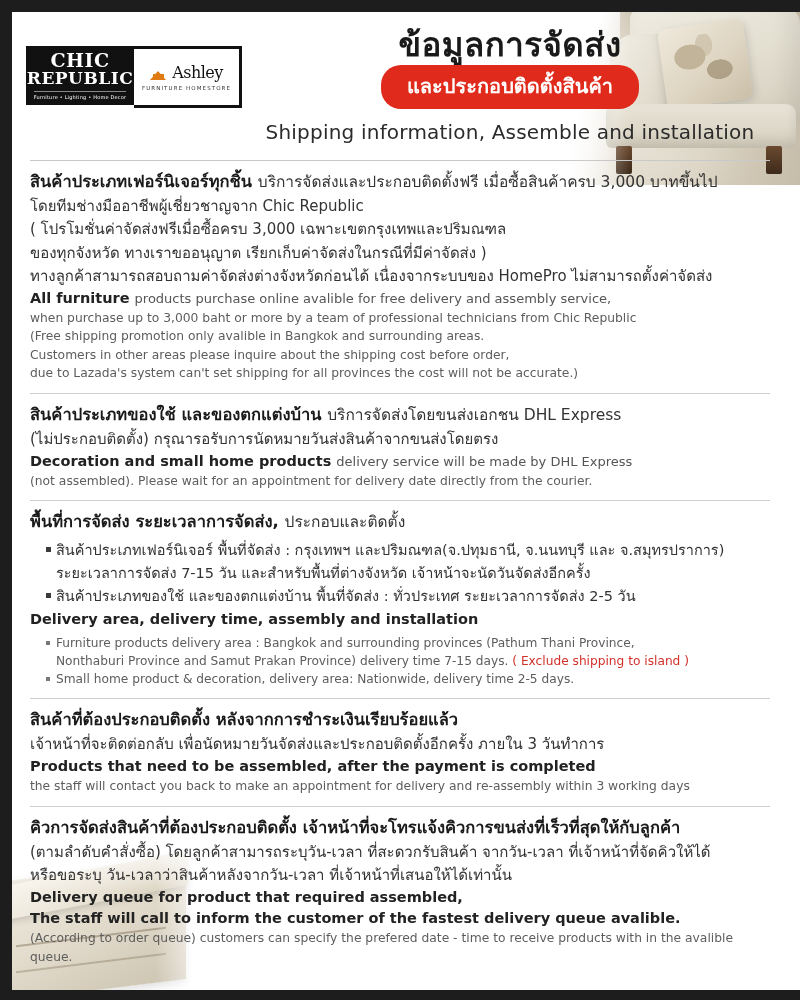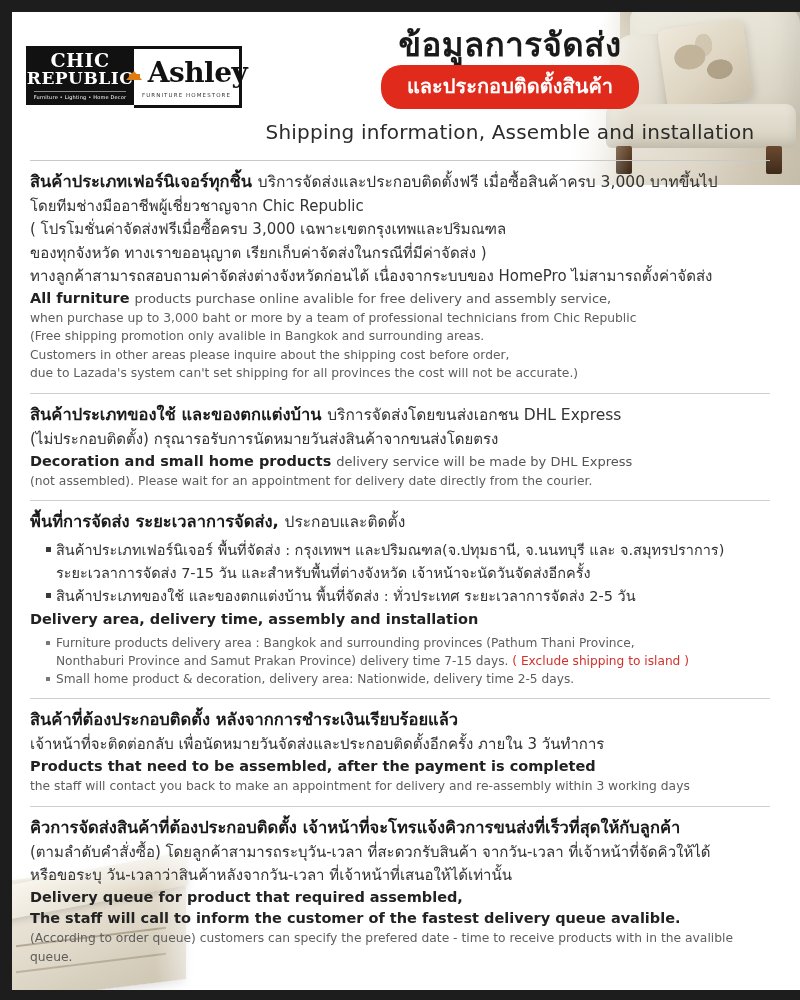--- a/index.html
+++ b/index.html
@@ -144,21 +144,21 @@
   .ash-mark { width: 17px; height: 15px; position: relative; }
   .ash-mark:before {
     content:""; position:absolute; left:0; bottom:0; width:0; height:0;
     border-left: 8.5px solid transparent; border-right: 8.5px solid transparent;
     border-bottom: 9px solid #e07b12;
   }
   .ash-mark:after {
     content:""; position:absolute; left:3px; bottom:0; width:11px; height:6px;
     background:#e07b12;
   }
-  .ash-name { font-size: 28px; font-weight: 700; color:#111; font-family: "DejaVu Serif", serif; letter-spacing:-.5px;}
+  .ash-name { font-size: 16px; font-weight: 400; color:#111; font-family: "DejaVu Serif", serif; letter-spacing:-.5px;}
   .ash-sub { font-size: 5.5px; letter-spacing: 1.1px; color:#333; margin-top:3px; }
 
   .titles { flex: 1; text-align: center; margin-left: 4px; }
   .title-th {
     font-size: 33px; font-weight: 700; color: #1a1a1a; letter-spacing: .5px;
     line-height: 1.25;
   }
   .title-badge {
     display: inline-block; 
     background: #e02a1b; color: #fff; font-size: 20px; font-weight: 700;

